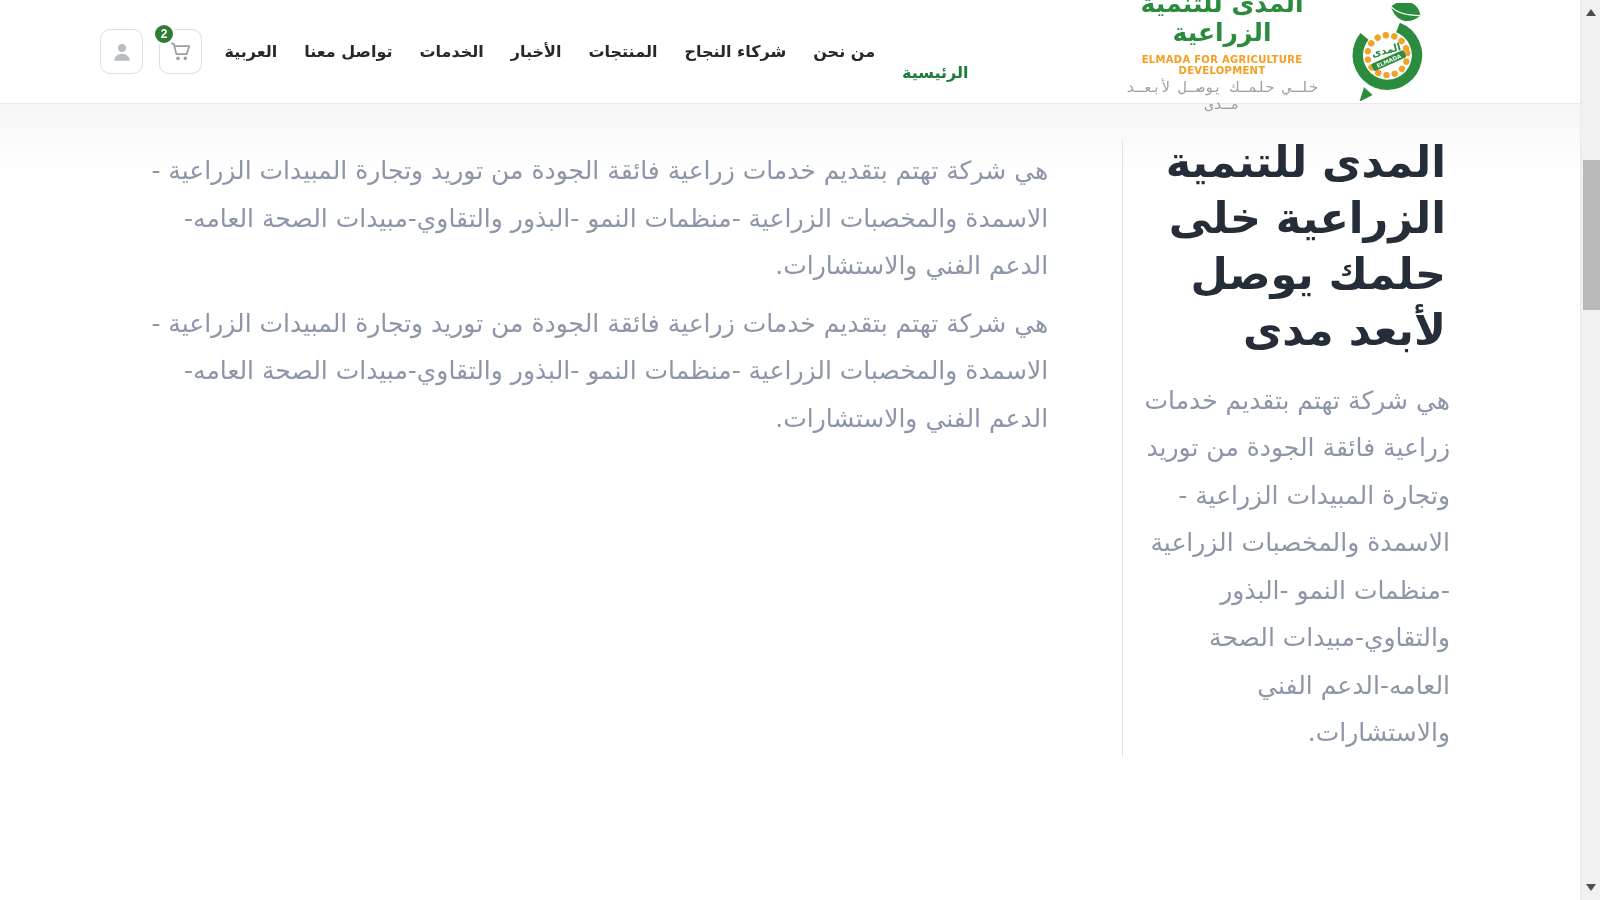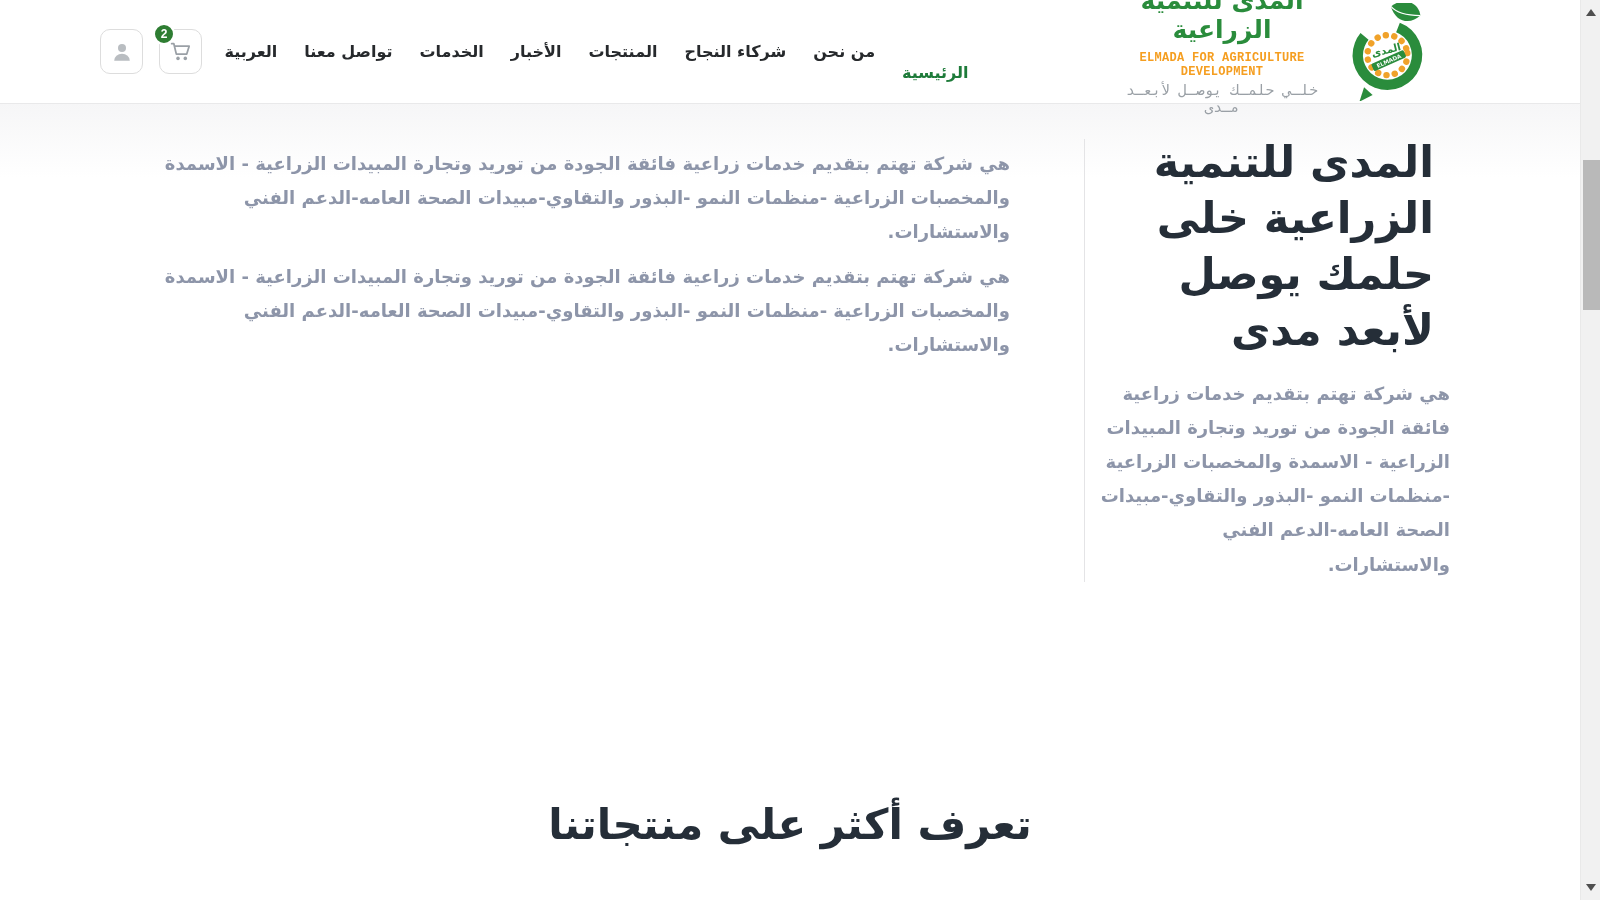--- a/index.html
+++ b/index.html
@@ -8,41 +8,41 @@
   .viewport { position:relative; width:1600px; height:900px; background:#fff; }
   .page { position:absolute; left:0; top:0; width:1580px; height:900px; overflow:hidden; background:#fff; }
 
   
   .header { direction:rtl; height:103px; background:#fff; display:flex; align-items:center;
             padding:0 145px 0 100px; box-shadow:0 1px 0 rgba(0,0,0,0.05); position:relative; z-index:2; }
   .logo { display:flex; align-items:center; gap:6px; }
   .logo-mark { width:96px; height:98px; flex:0 0 auto; }
   .logo-text { text-align:center; width:222px; }
   .logo-title { color:#2a8c3c; font-size:25px; font-weight:bold; line-height:1.15; }
-  .logo-sub { color:#f59e20; font-size:12px; font-weight:bold; letter-spacing:.3px; direction:ltr; margin-top:6px;font-family:Liberation Mono, monospace; }
+  .logo-sub { color:#f59e20; font-size:10px; font-weight:bold; letter-spacing:.3px; direction:ltr; margin-top:6px; }
   .logo-tagline { color:#9aa0a6; font-size:14.5px; margin-top:3px;font-family:Liberation Mono, monospace; }
 
   .nav { display:flex; align-items:center; gap:27px; margin:0 120px 0 0; flex:1 1 auto; justify-content:center; }
   .nav-item { font-size:16px; font-weight:bold; color:#26292c; cursor:pointer; white-space:nowrap; }
   .nav-item.active { color:#1e7b3a;margin-top:41px; }
 
   .header-actions { display:flex; align-items:center; gap:16px; }
   .icon-btn { width:43px; height:45px; background:#fff; border:1px solid #ddd; border-radius:10px;
               display:flex; align-items:center; justify-content:center; position:relative; cursor:pointer; }
   .badge { position:absolute; top:-7px; left:-7px; min-width:22px; height:22px; border-radius:50%;
            background:#2e7d32; border:2px solid #fff; color:#fff; font-size:12px; font-weight:bold;
            display:flex; align-items:center; justify-content:center; }
 
   
   .about { direction:rtl; background:linear-gradient(180deg,#f6f6f7 0px,#ffffff 75px); padding:24px 0 0 0; }
   .about-row { width:1320px; margin:0 auto; display:flex; align-items:stretch; }
   .about-main { width:712px; text-align:right; }
   .section-label { color:#1f7d3c; font-size:17px; font-weight:bold; }
-  .about-heading { color:#252e38; font-size:43px; font-weight:bold; line-height:1.3; margin:8px 16px 18px 0; }
-  .body-par { color:#8d95a9; font-size:18px; font-weight:bold; line-height:1.9; }
+  .about-heading { color:#252e38; font-size:43px; font-weight:bold; line-height:1.3; margin:8px 4px 18px 0; }
+  .body-par { color:#8d95a9; font-size:25px; font-weight:normal; line-height:1.9; }
   .v-divider { width:1px; background:#e4e4e6; margin:12px 10px 0 0; }
   .about-side { flex:1 1 auto; padding:20px 74px 0 8px; text-align:right; }
   .about-side .body-par { margin-bottom:10px; }
 
   
   .store { direction:rtl; text-align:center; margin-top:218px; }
   .store-heading { color:#252e38; font-size:42px; font-weight:bold; margin:10px 0 20px 0; }
 
   
   .scrollbar { position:absolute; right:0; top:0; width:20px; height:900px; background:#f1f1f1;

